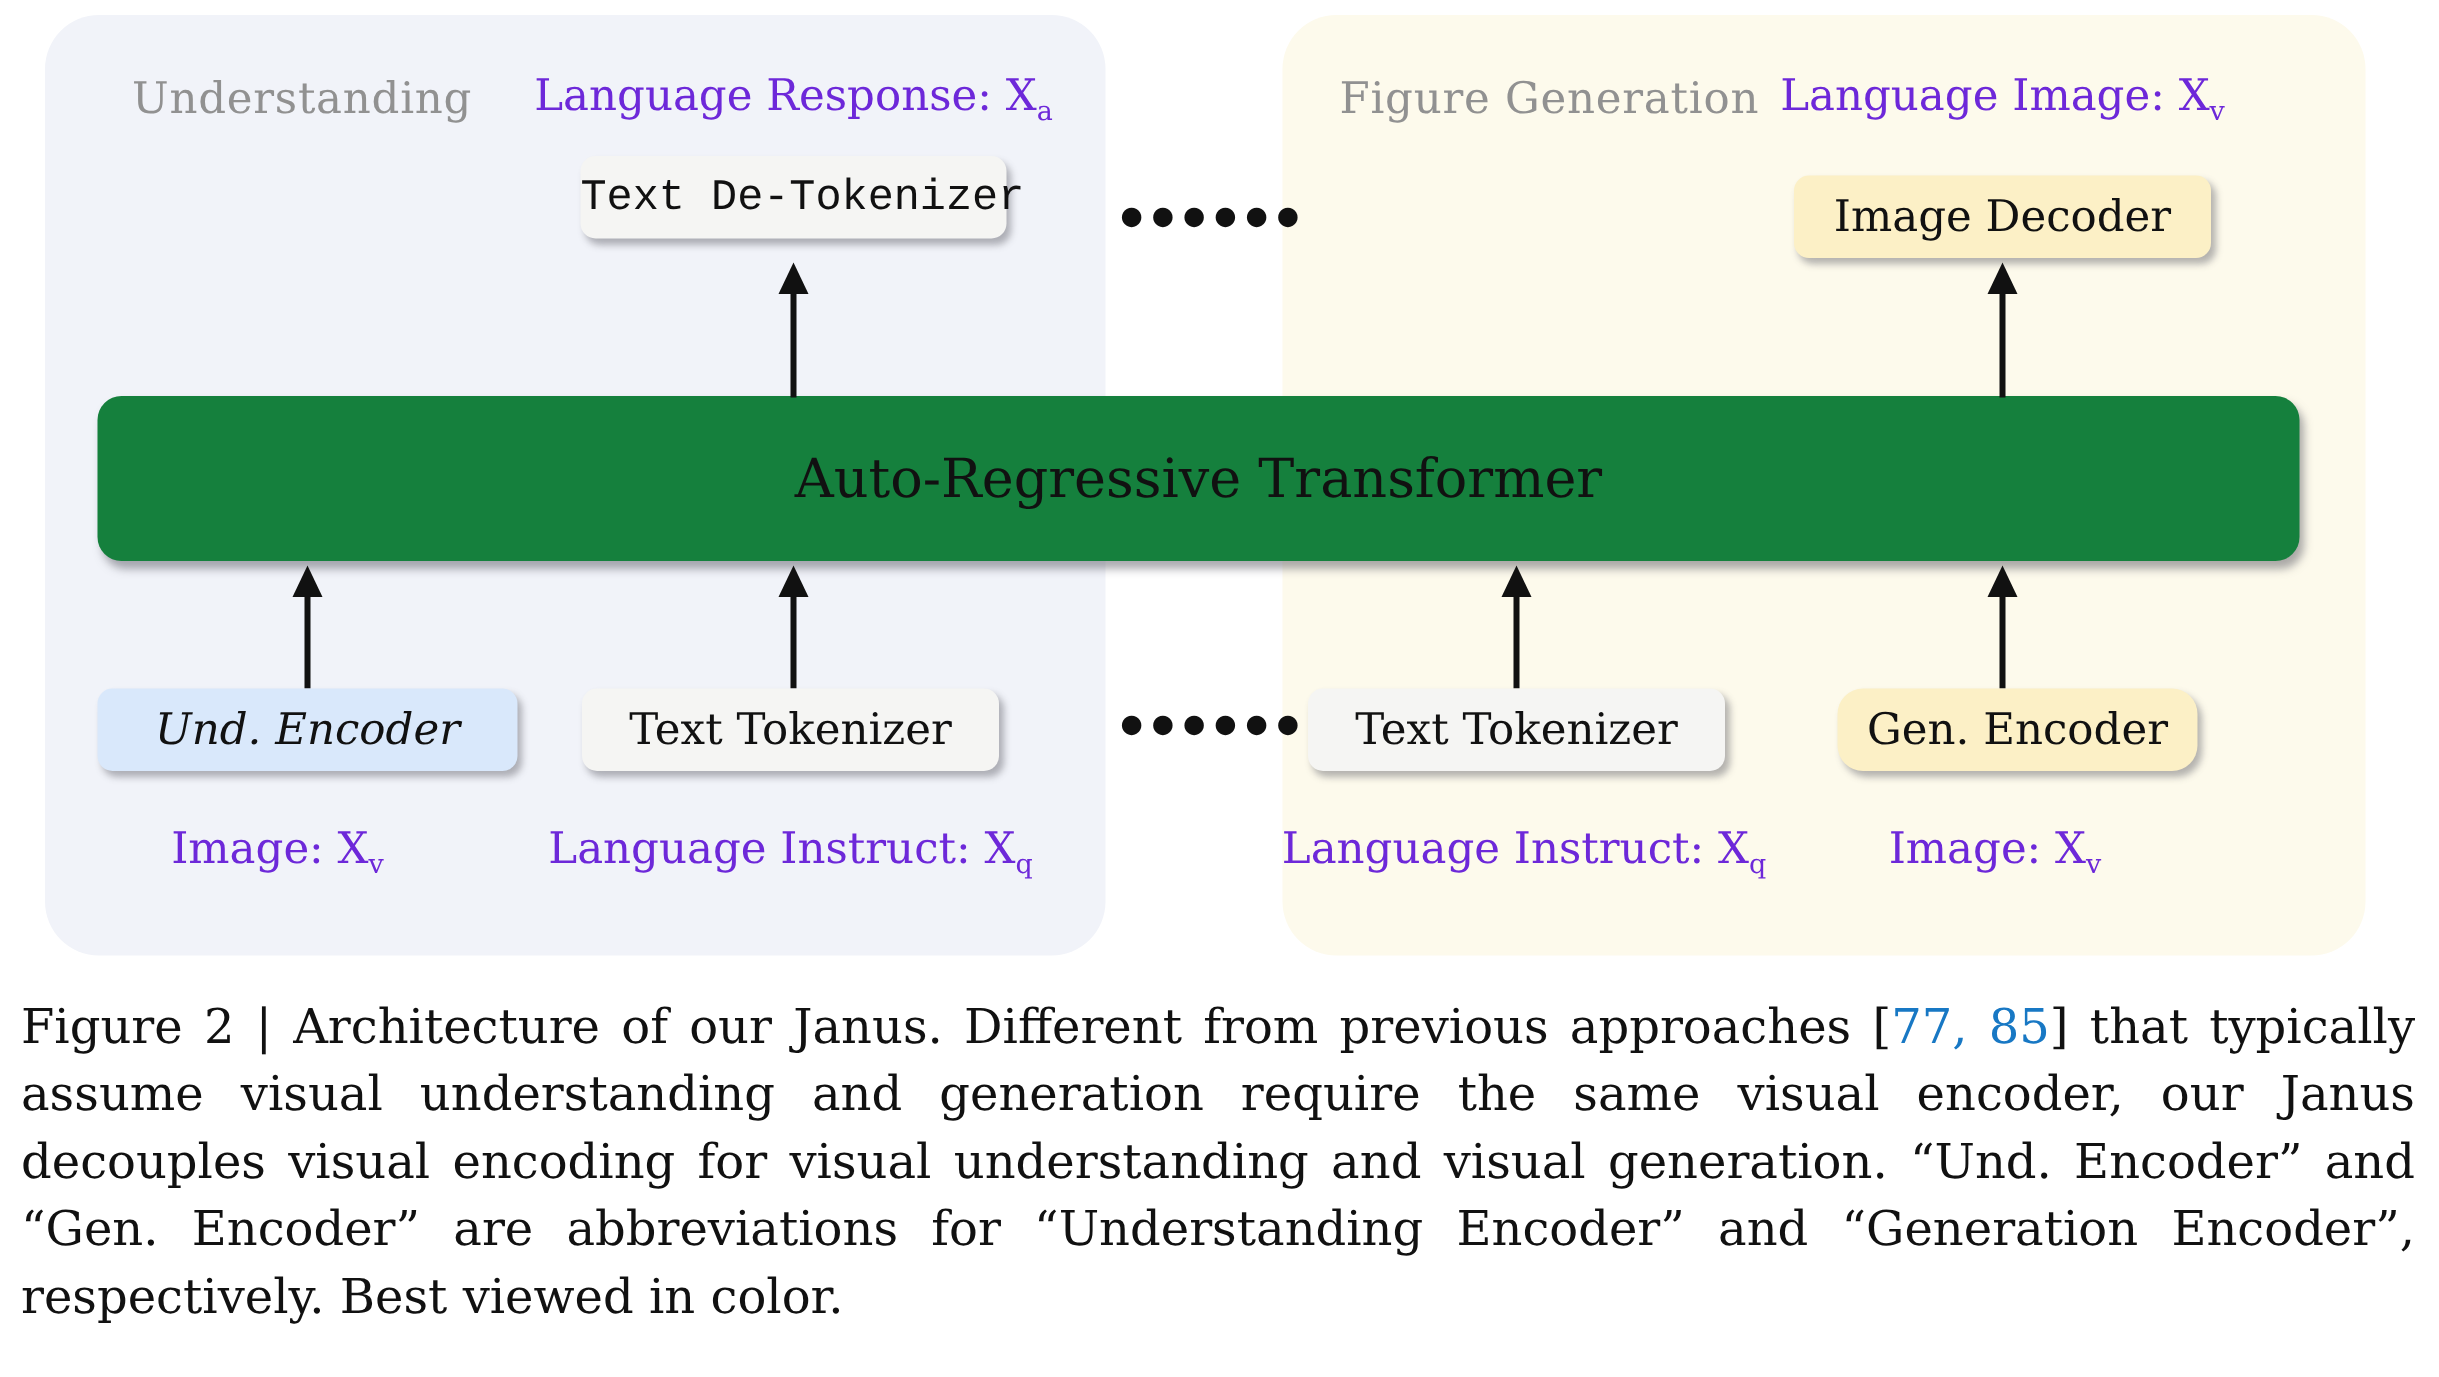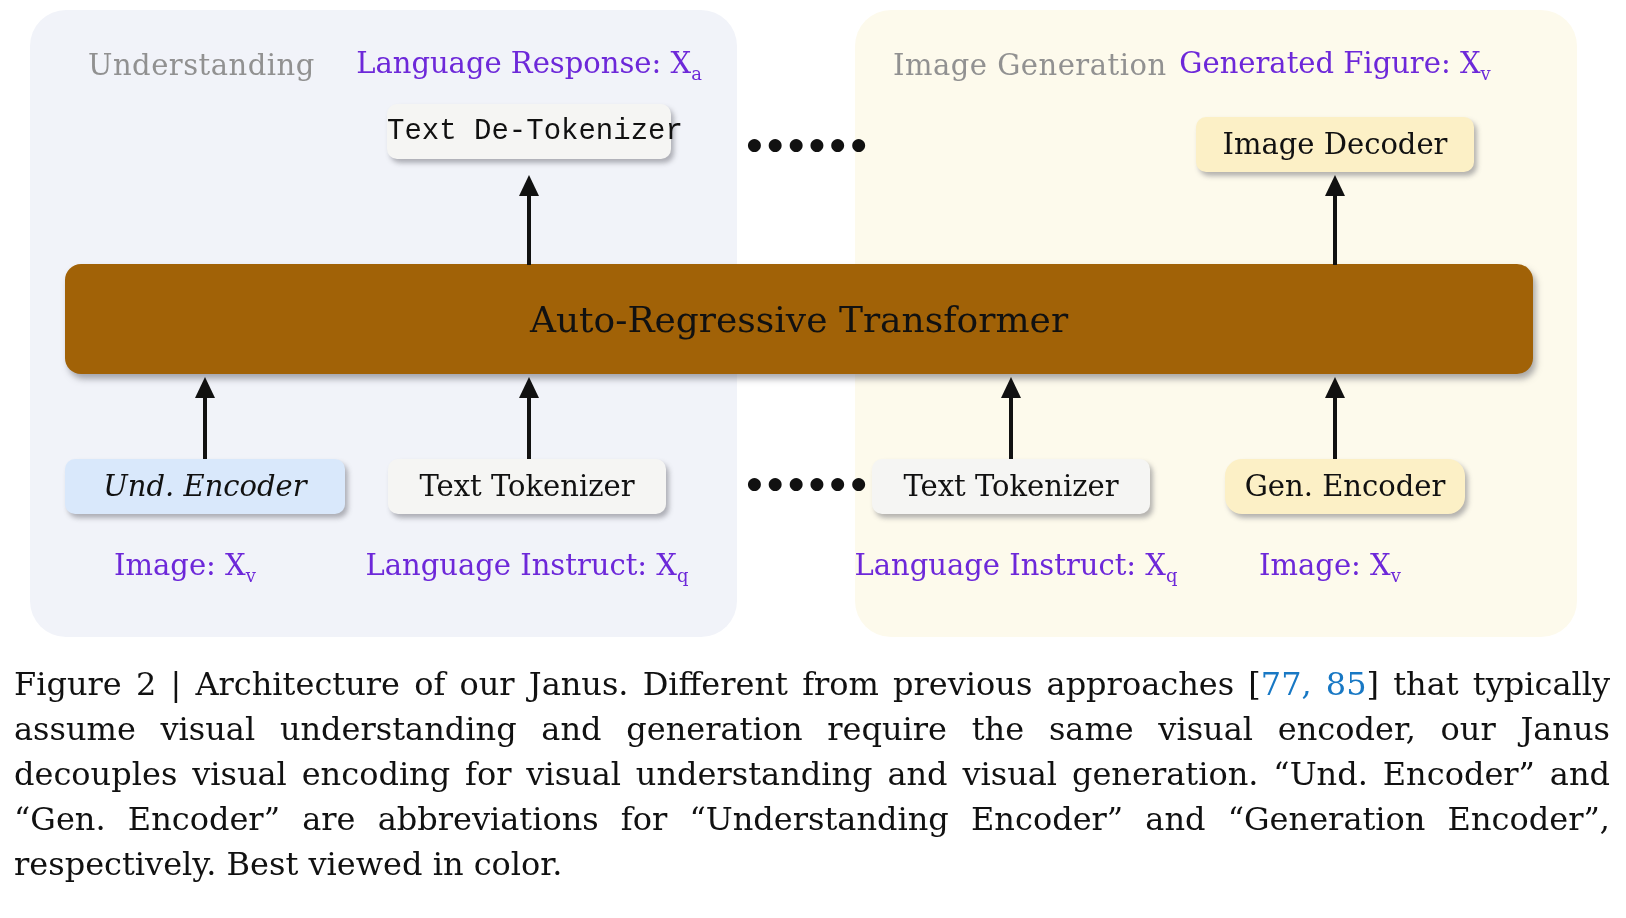--- a/index.html
+++ b/index.html
@@ -23,21 +23,21 @@
   .box{
     position:absolute;height:55px;line-height:55px;text-align:center;
     font-size:29px;border-radius:10px;white-space:nowrap;
     box-shadow:3px 4px 5px rgba(90,90,100,0.45);
   }
   .box-gray{background:#f5f5f3;}
   .box-blue{background:#d9e8fb;}
   .box-yellow{background:#fcf0c6;}
   .transformer{
     position:absolute;left:65px;top:264px;width:1468px;height:110px;
-    background:#a16207;border-radius:16px;
+    background:#15803d;border-radius:16px;
     box-shadow:3px 5px 6px rgba(90,90,100,0.5);
     display:flex;align-items:center;justify-content:center;
     font-size:36px;
   }
   .dots{
     position:absolute;font-family:"DejaVu Sans",sans-serif;
     font-size:17px;letter-spacing:6px;color:#111111;white-space:nowrap;
   }
   .arrow{
     position:absolute;width:22px;
@@ -60,24 +60,24 @@
 </style>
 </head>
 <body>
 
 <div class="diagram">
 
   <div class="panel panel-und"></div>
   <div class="panel panel-gen"></div>
 
   <div class="section-label" style="left:88px;">Understanding</div>
-  <div class="section-label" style="left:893px;">Image Generation</div>
+  <div class="section-label" style="left:893px;">Figure Generation</div>
 
   <div class="io-label" style="left:329px;width:400px;top:46px;"><span>Language Response: X</span><sub>a</sub></div>
-  <div class="io-label" style="left:1135px;width:400px;top:46px;"><span>Generated Figure: X</span><sub>v</sub></div>
+  <div class="io-label" style="left:1135px;width:400px;top:46px;"><span>Language Image: X</span><sub>v</sub></div>
 
   <div class="box box-gray" style="left:387px;top:104px;width:284px;font-family:Liberation Mono, monospace;">Text De-Tokenizer</div>
   <div class="box box-yellow" style="left:1196px;top:117px;width:278px;">Image Decoder</div>
 
   <div class="dots" style="left:747px;top:134px;">●●●●●●</div>
   <div class="dots" style="left:747px;top:473px;">●●●●●●</div>
 
   <div class="transformer">Auto-Regressive Transformer</div>
 
   <div class="arrow a-top" style="left:518px;">

